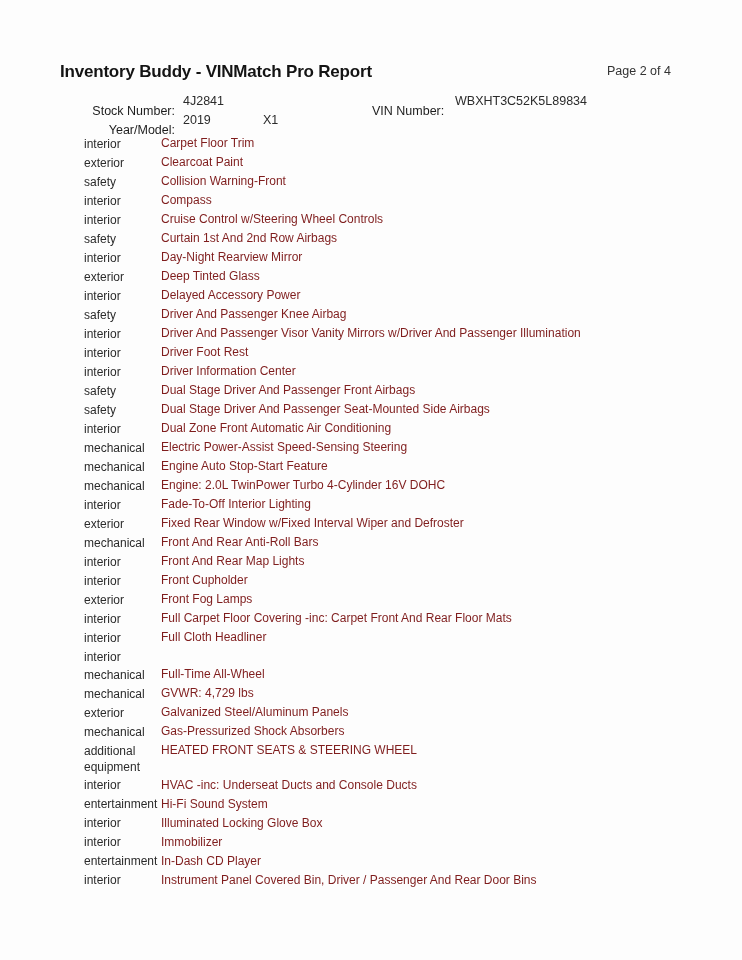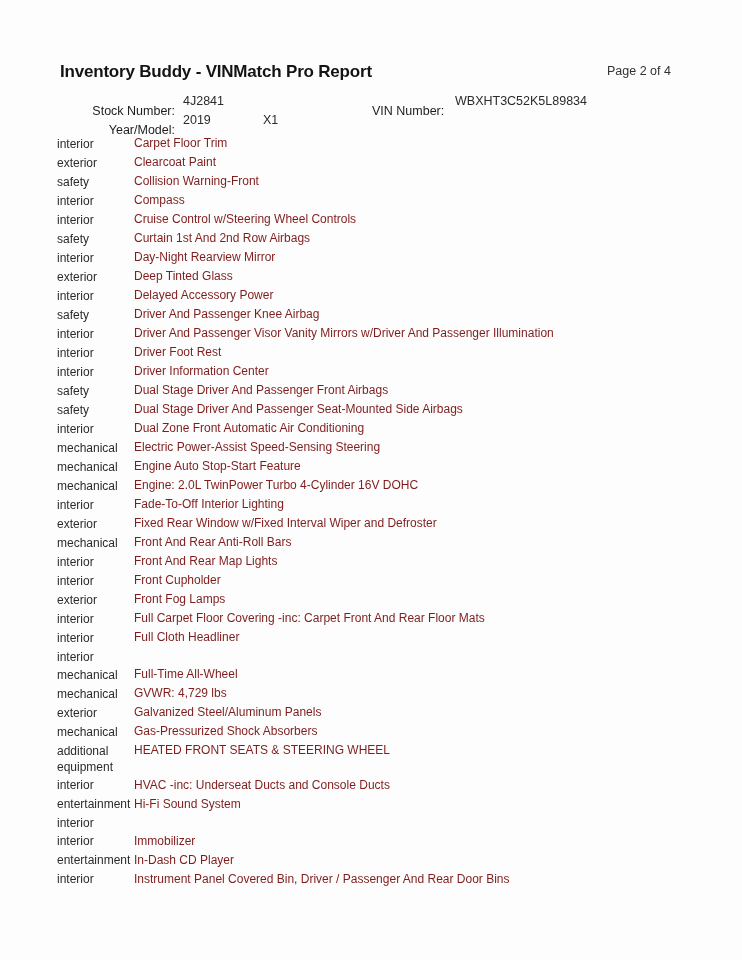--- a/index.html
+++ b/index.html
@@ -55,21 +55,21 @@
   }
   .stock-label   { left: 0;   top: 2px;  width: 175px; text-align: right; }
   .stock-value   { left: 183px; top: 2px; }
   .vin-label     { left: 372px; top: 2px; }
   .vin-value     { left: 455px; top: 2px; }
   .year-label    { left: 0;   top: 21px; width: 175px; text-align: right; }
   .year-value    { left: 183px; top: 21px; }
   .model-value   { left: 263px; top: 21px; }
   .feature-list {
     position: absolute;
-    left: 57px;
+    left: 84px;
     top: 134px;
     width: 650px;
   }
   .feature-row {
     display: flex;
     align-items: flex-start;
     line-height: 19px;
     font-size: 12px;
   }
   .feature-cat {
@@ -275,20 +275,21 @@
       <div class="feature-name">HVAC -inc: Underseat Ducts and Console Ducts</div>
     </div>
 
     <div class="feature-row">
       <div class="feature-cat">entertainment</div>
       <div class="feature-name">Hi-Fi Sound System</div>
     </div>
 
     <div class="feature-row">
       <div class="feature-cat">interior</div>
+      <div class="feature-name">Illuminated Locking Glove Box</div>
     </div>
 
     <div class="feature-row">
       <div class="feature-cat">interior</div>
       <div class="feature-name">Immobilizer</div>
     </div>
 
     <div class="feature-row">
       <div class="feature-cat">entertainment</div>
       <div class="feature-name">In-Dash CD Player</div>

